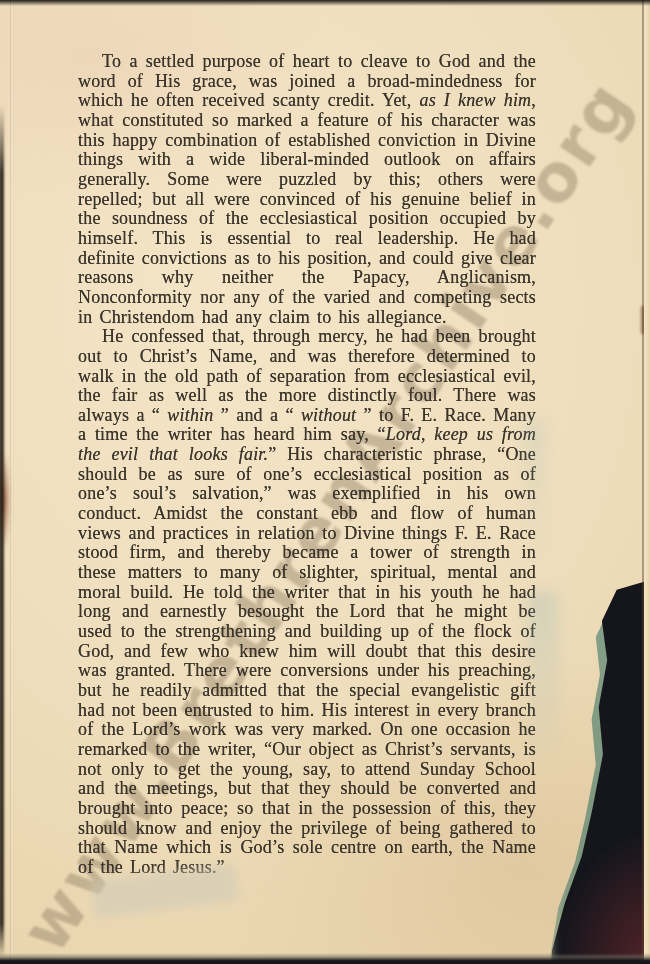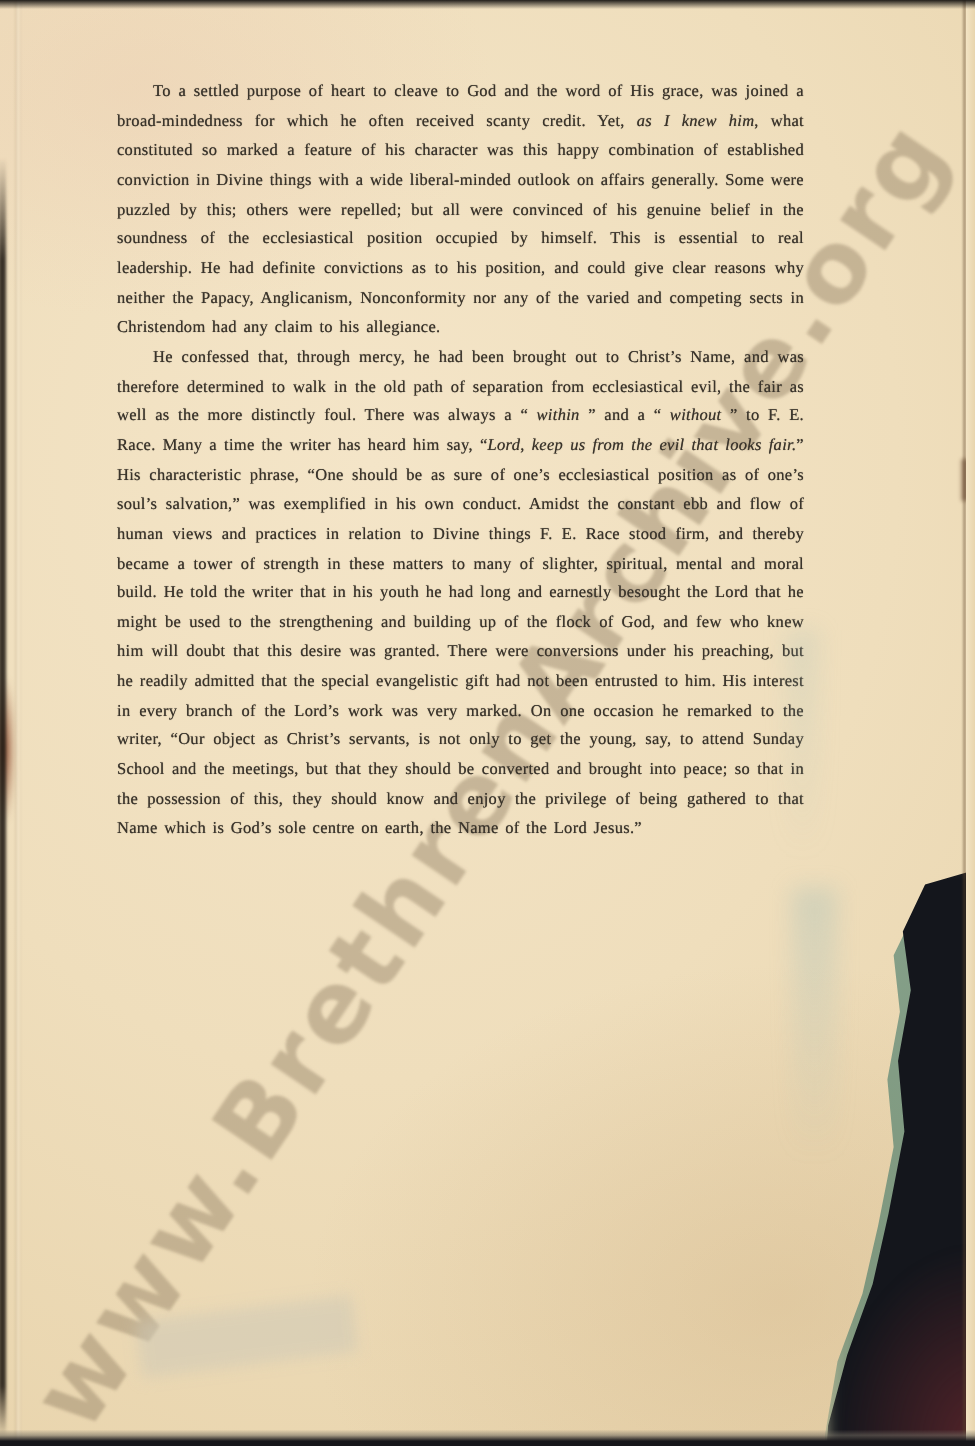--- a/index.html
+++ b/index.html
@@ -67,21 +67,21 @@
     transform-origin:0 50%;transform:rotate(-56deg);
     font-family:"DejaVu Sans", sans-serif;font-weight:bold;
     font-size:66px;letter-spacing:3px;white-space:nowrap;
     color:rgba(128,110,84,0.38);filter:blur(1px);
     pointer-events:none;
   }
   
   .text-block{
     position:absolute;left:78px;top:52px;width:458px;
     color:#3a342b;
-    font-size:11px;line-height:19.65px;
+    font-size:18px;line-height:19.65px;
     text-align:justify;word-spacing:0.13em;letter-spacing:0.2px;
     text-shadow:0 0 0.5px rgba(58,52,43,0.85);
     font-family:Liberation Serif, serif;
   }
   .text-block p{margin:0;text-indent:24px;}
   .it{font-style:italic;}
 </style>
 </head>
 <body>
 

